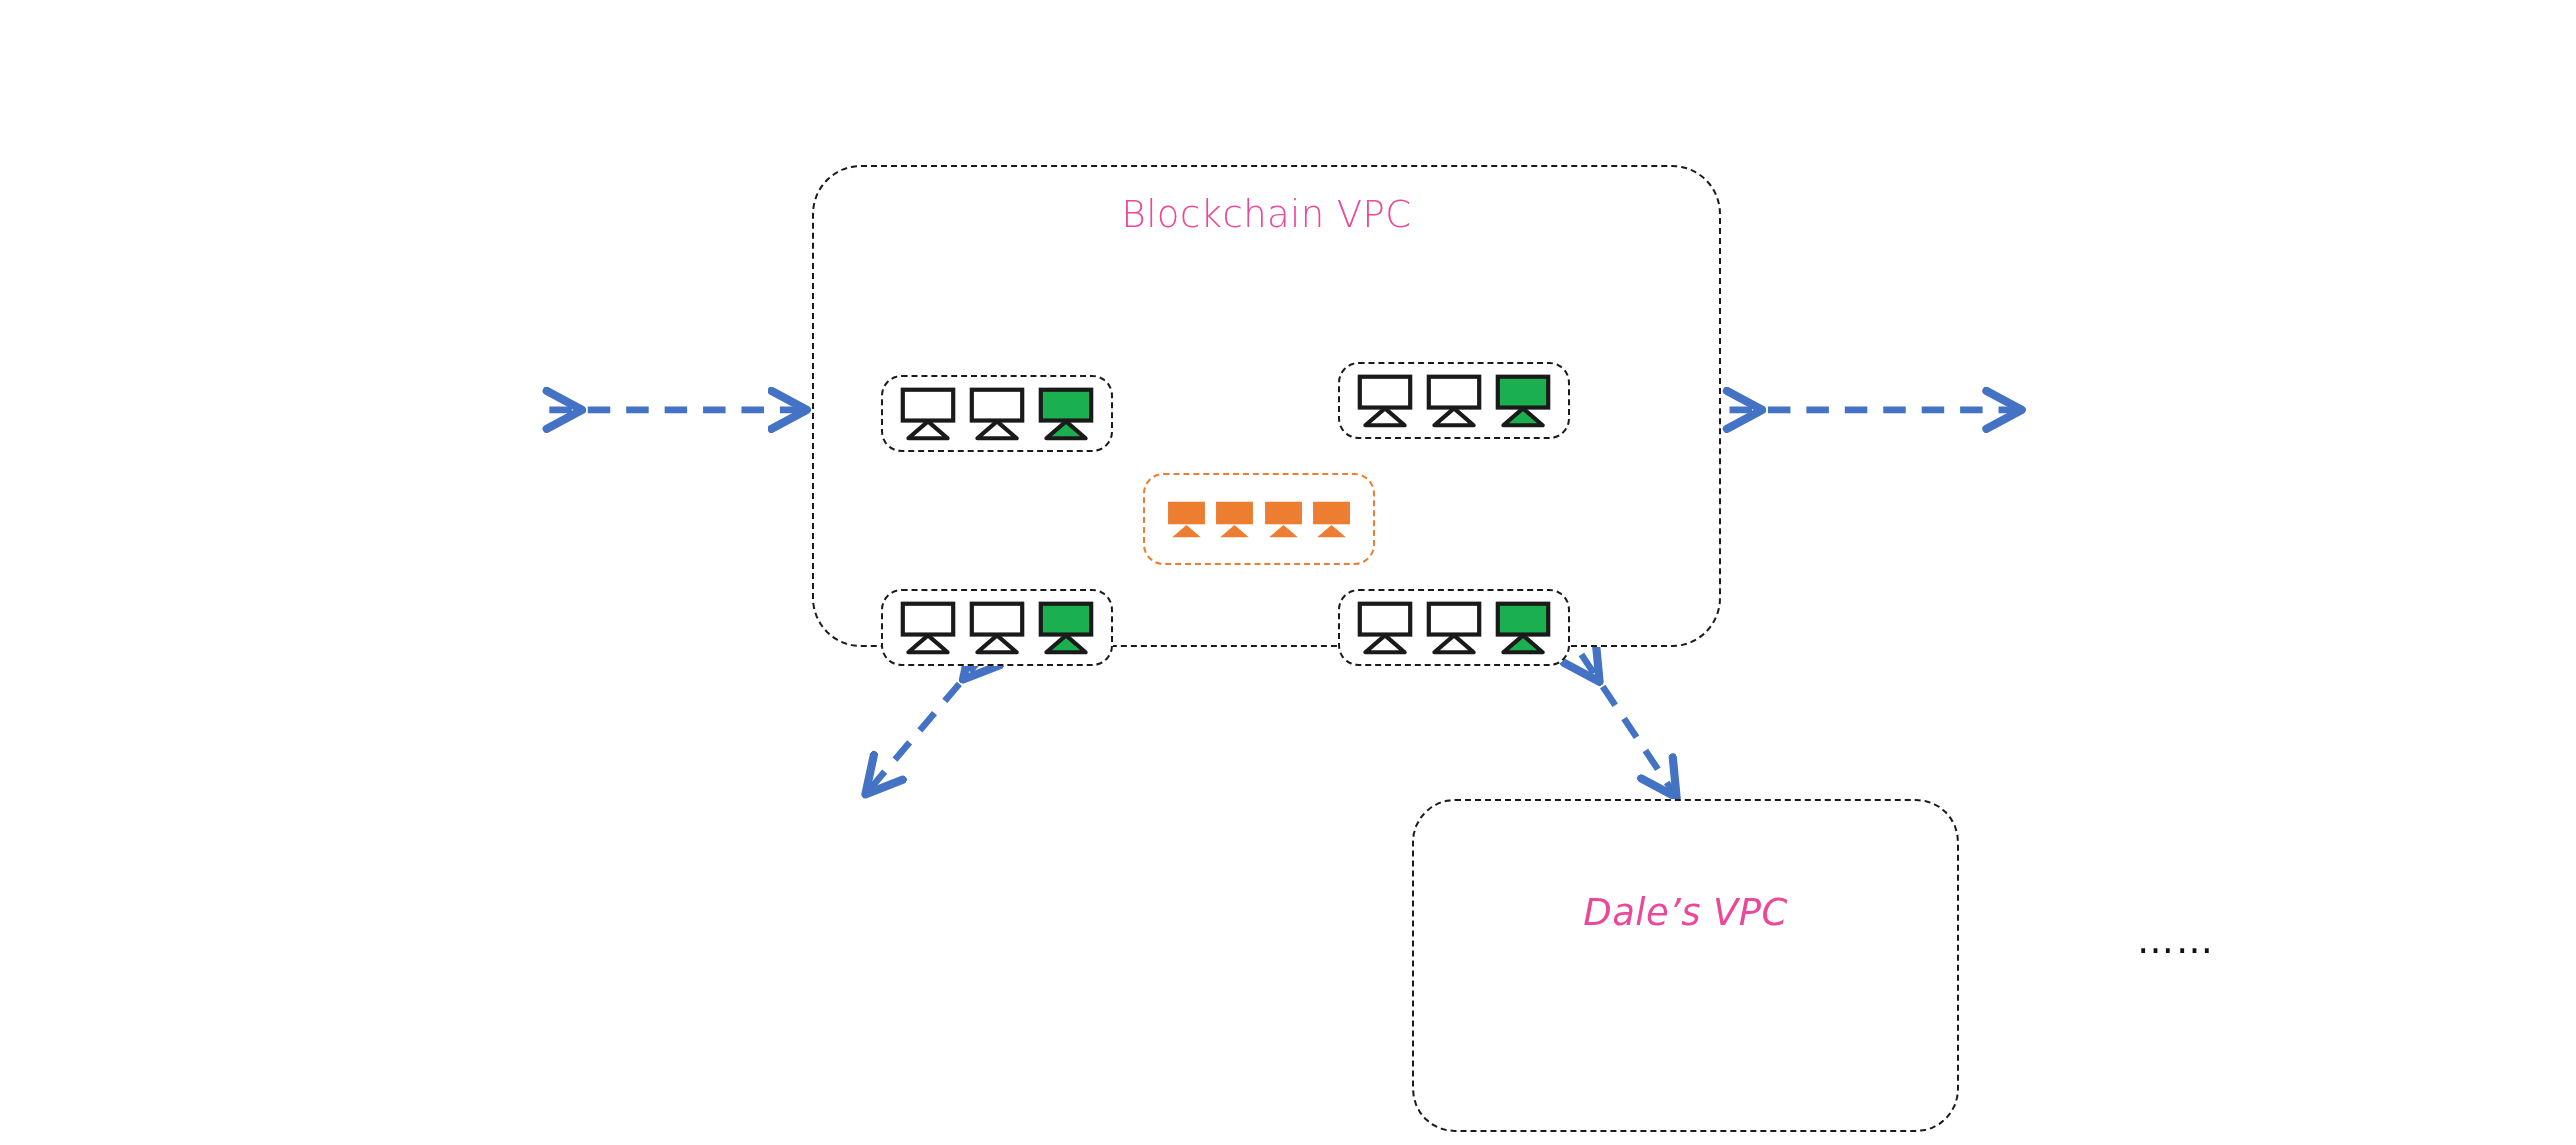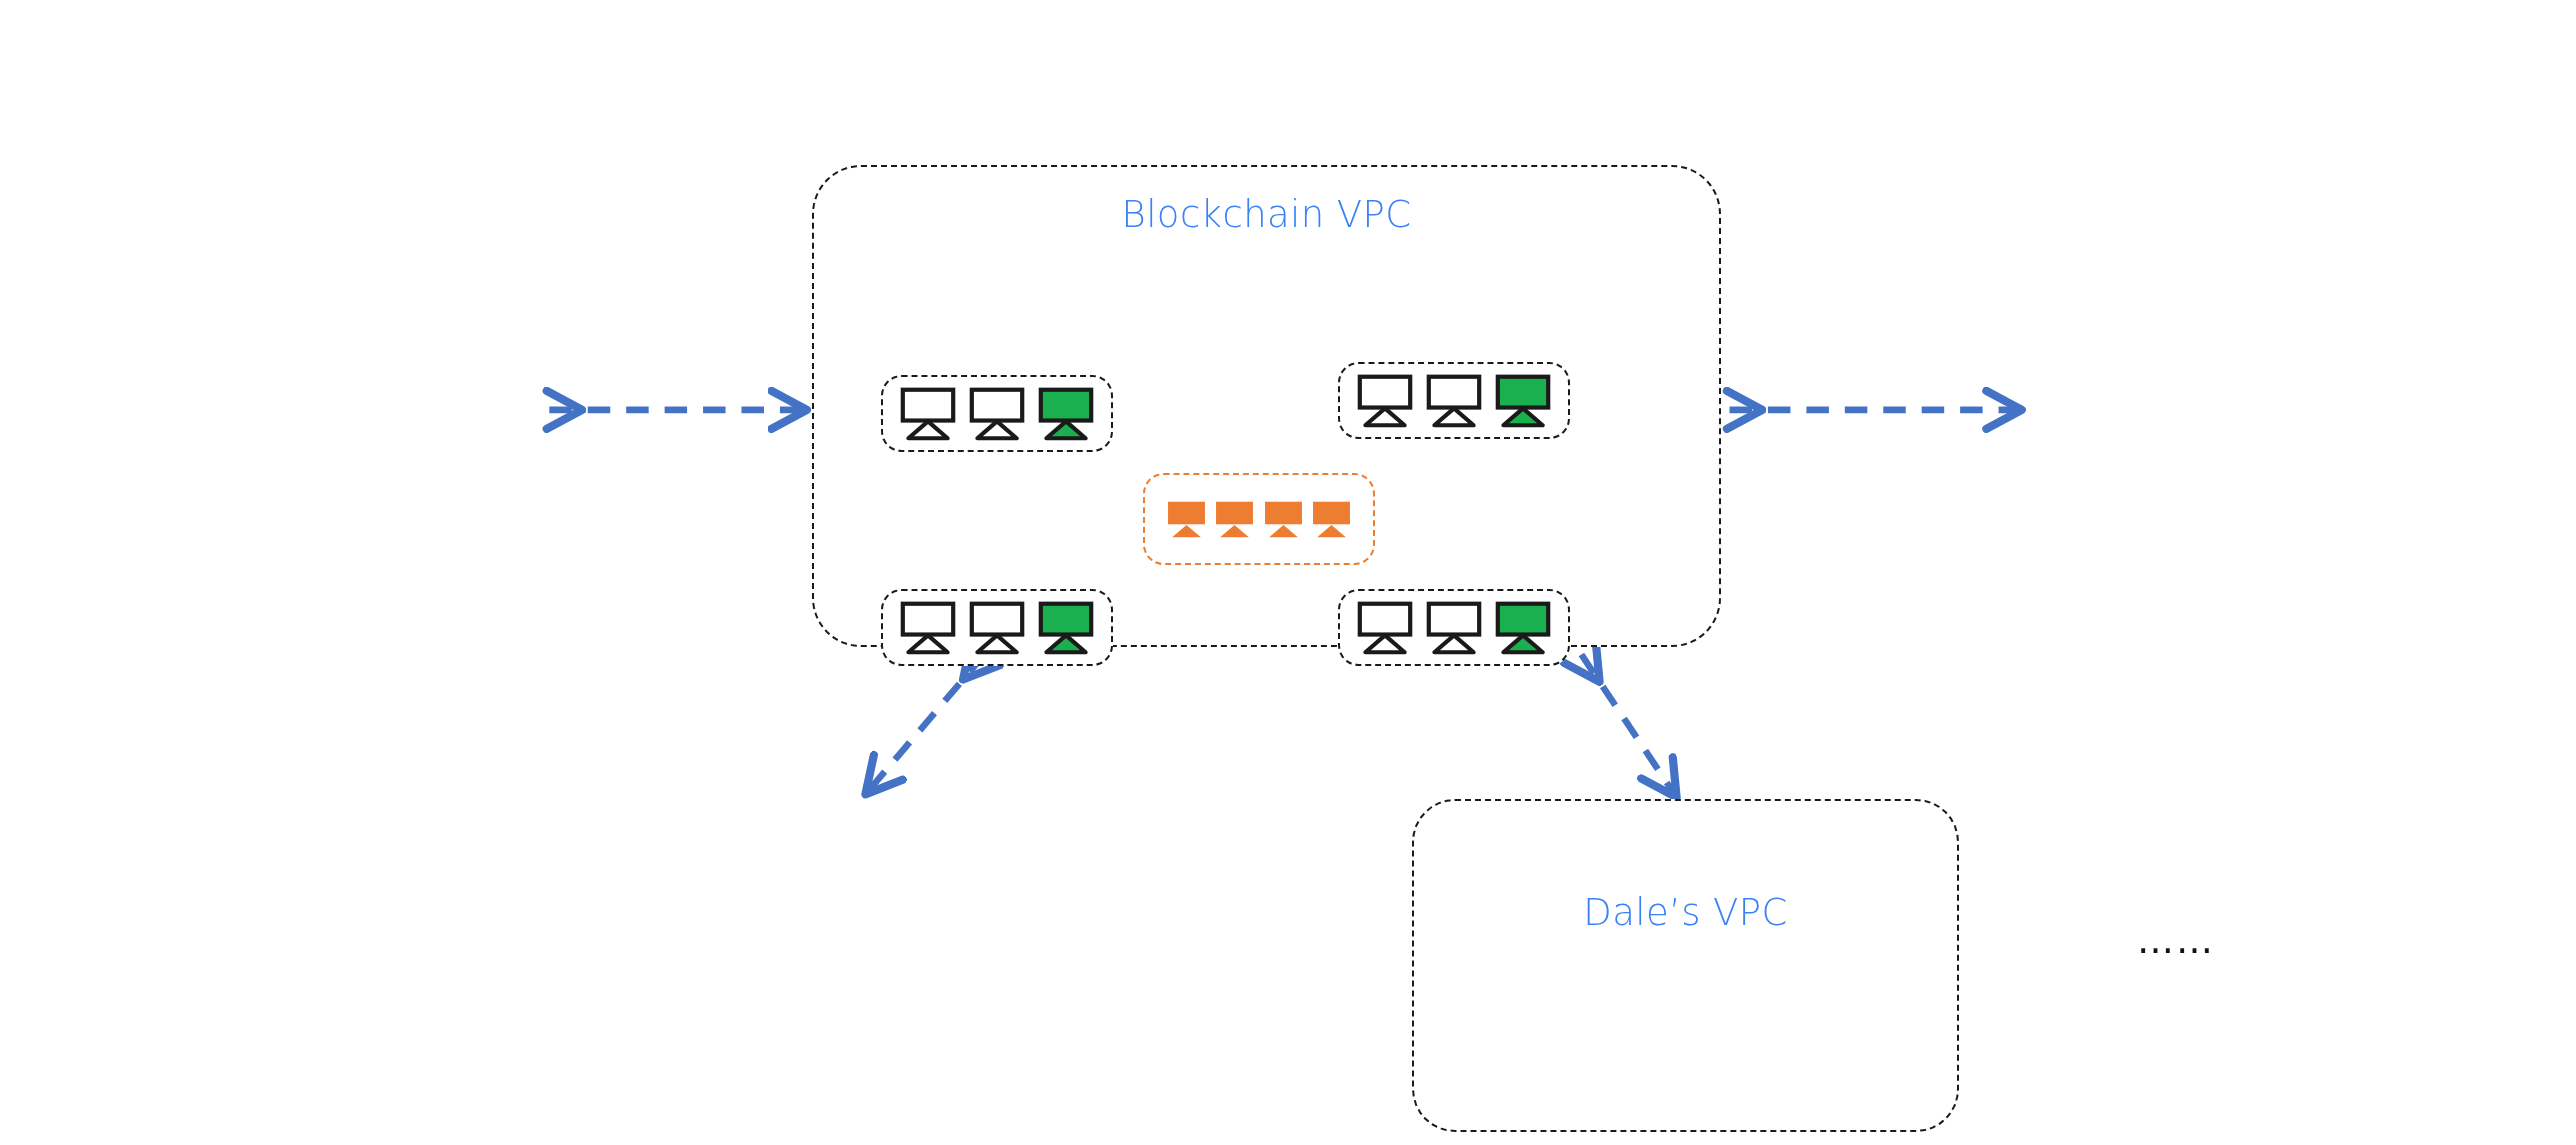--- a/index.html
+++ b/index.html
@@ -24,21 +24,21 @@
     border: 2.8px dashed #1a1a1a;
     border-radius: 43px;
     background: #ffffff;
     box-sizing: border-box;
   }
   .vpc-label {
     position: absolute;
     left: 0;
     right: 0;
     text-align: center;
-    color: #3b82f6;
+    color: #ec4899;
     font-family: "DejaVu Sans", "Liberation Sans", sans-serif;
     font-weight: 300;
     font-size: 37px;
     letter-spacing: 0.4px;
     white-space: nowrap;
   }
   
   #blockchain-vpc {
     left: 812px;
     top: 165px;
@@ -50,21 +50,21 @@
 
   
   #alice-vpc  { left: 15px;   top: 247px; width: 527px; height: 319px; }
   #bob-vpc    { left: 2027px; top: 247px; width: 441px; height: 319px; }
   #cindy-vpc  { left: 596px;  top: 797px; width: 525px; height: 333px; }
   #dale-vpc   { left: 1412px; top: 799px; width: 547px; height: 333px; }
 
   #alice-vpc  > .vpc-label { top: 75px; }
   #bob-vpc    > .vpc-label { top: 79px; }
   #cindy-vpc  > .vpc-label { top: 75px; }
-  #dale-vpc   > .vpc-label { top: 90px; }
+  #dale-vpc   > .vpc-label { top: 90px; font-style: italic; }
 
   
   .node-group {
     position: absolute;
     border: 2.8px dashed #1a1a1a;
     border-radius: 20.6px;
     background: #ffffff;
     box-sizing: border-box;
     display: flex;
     align-items: center;

